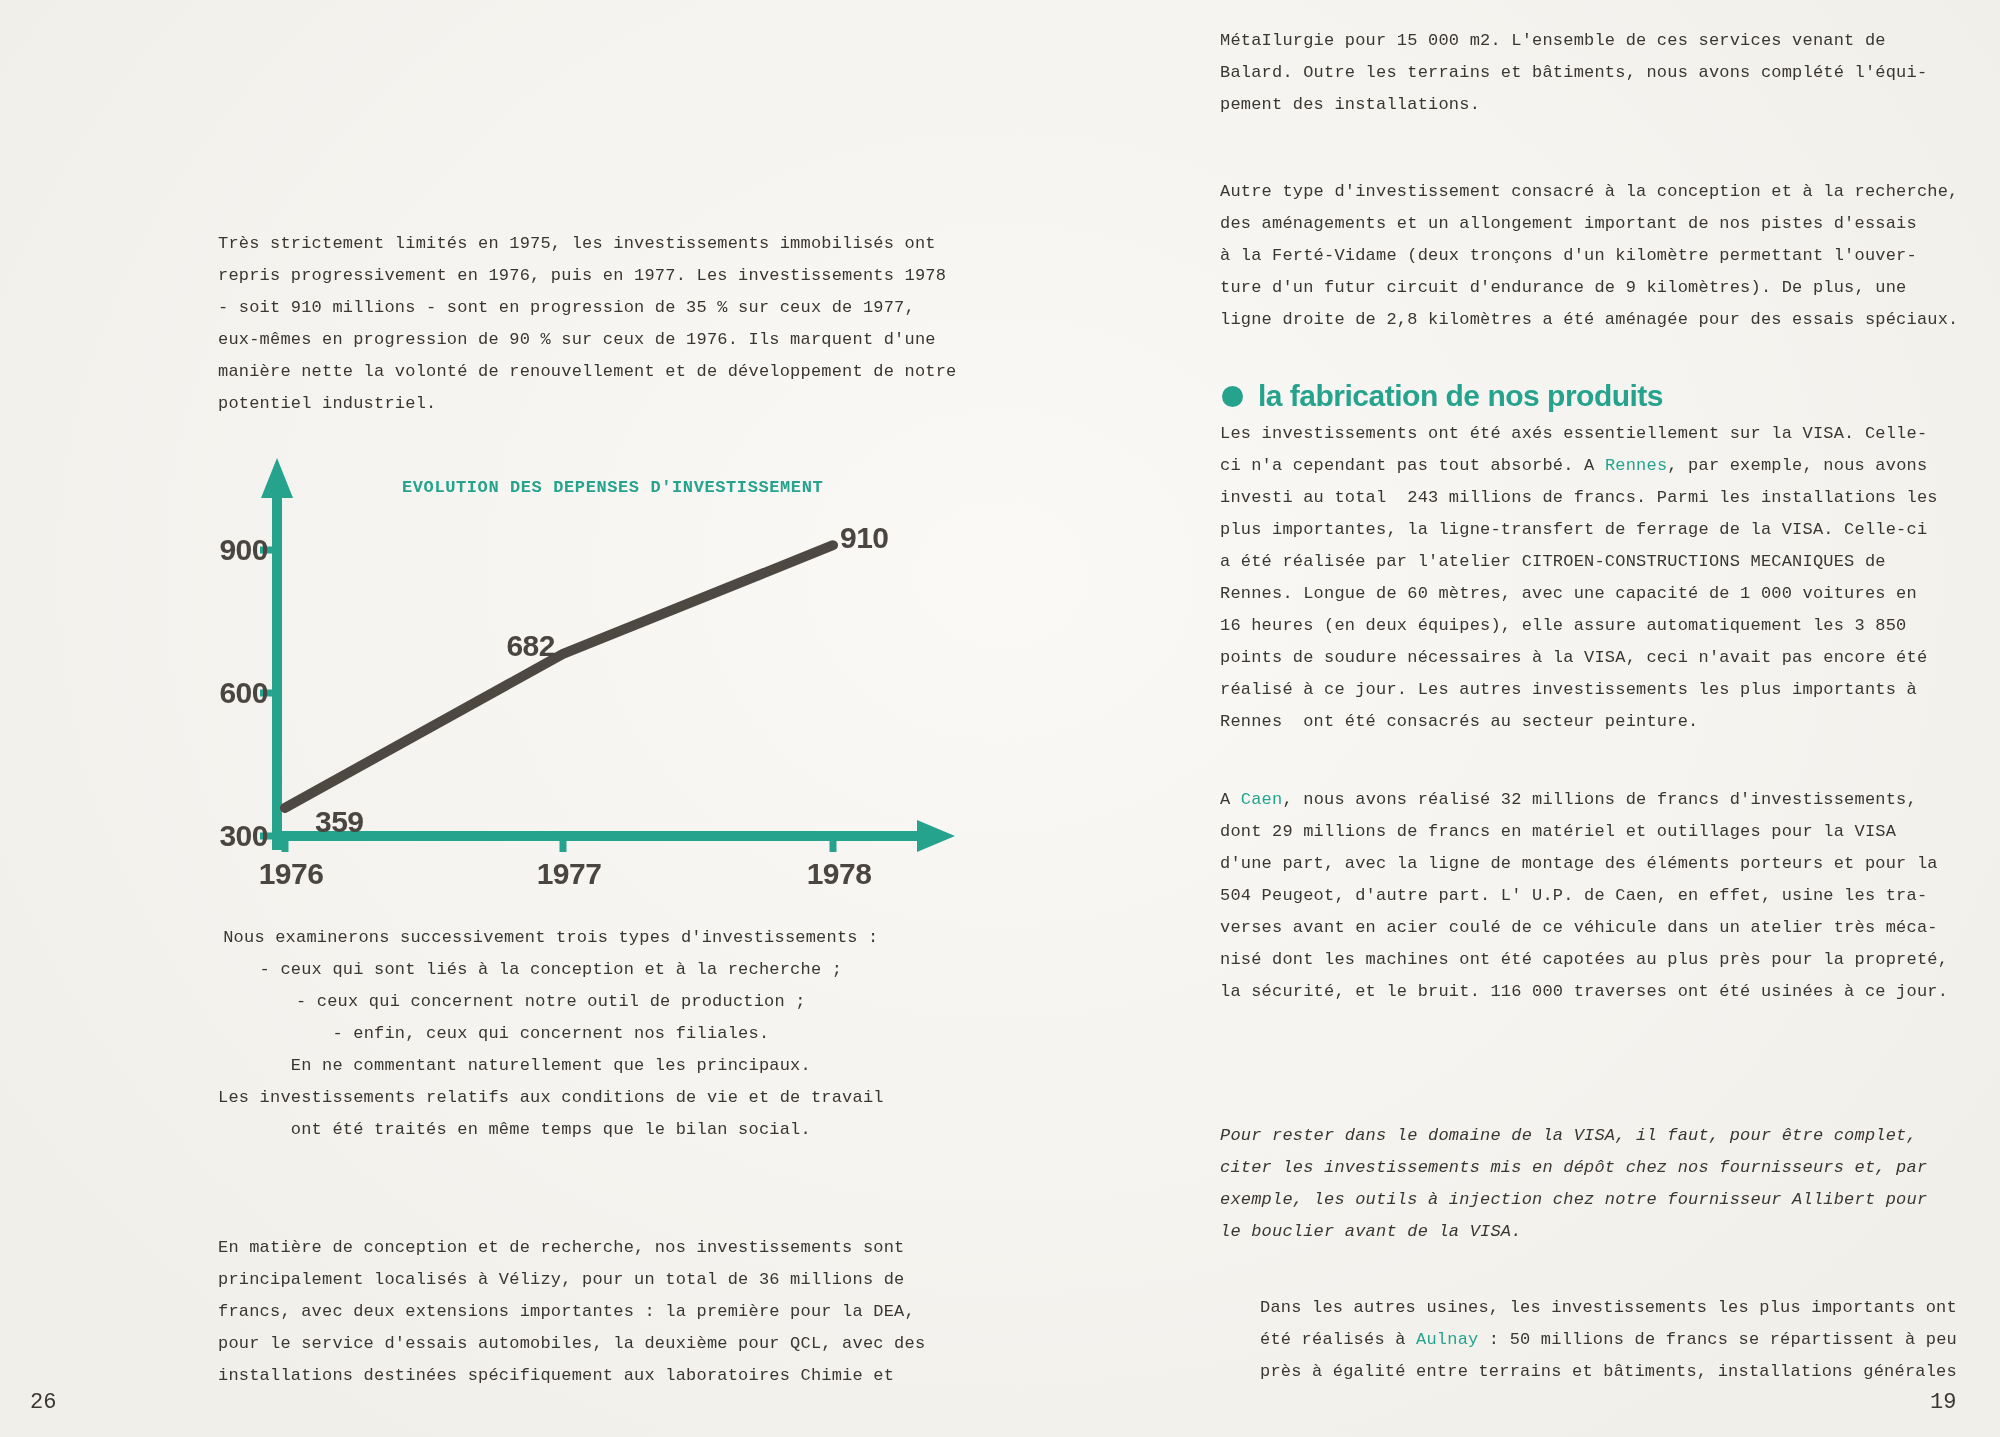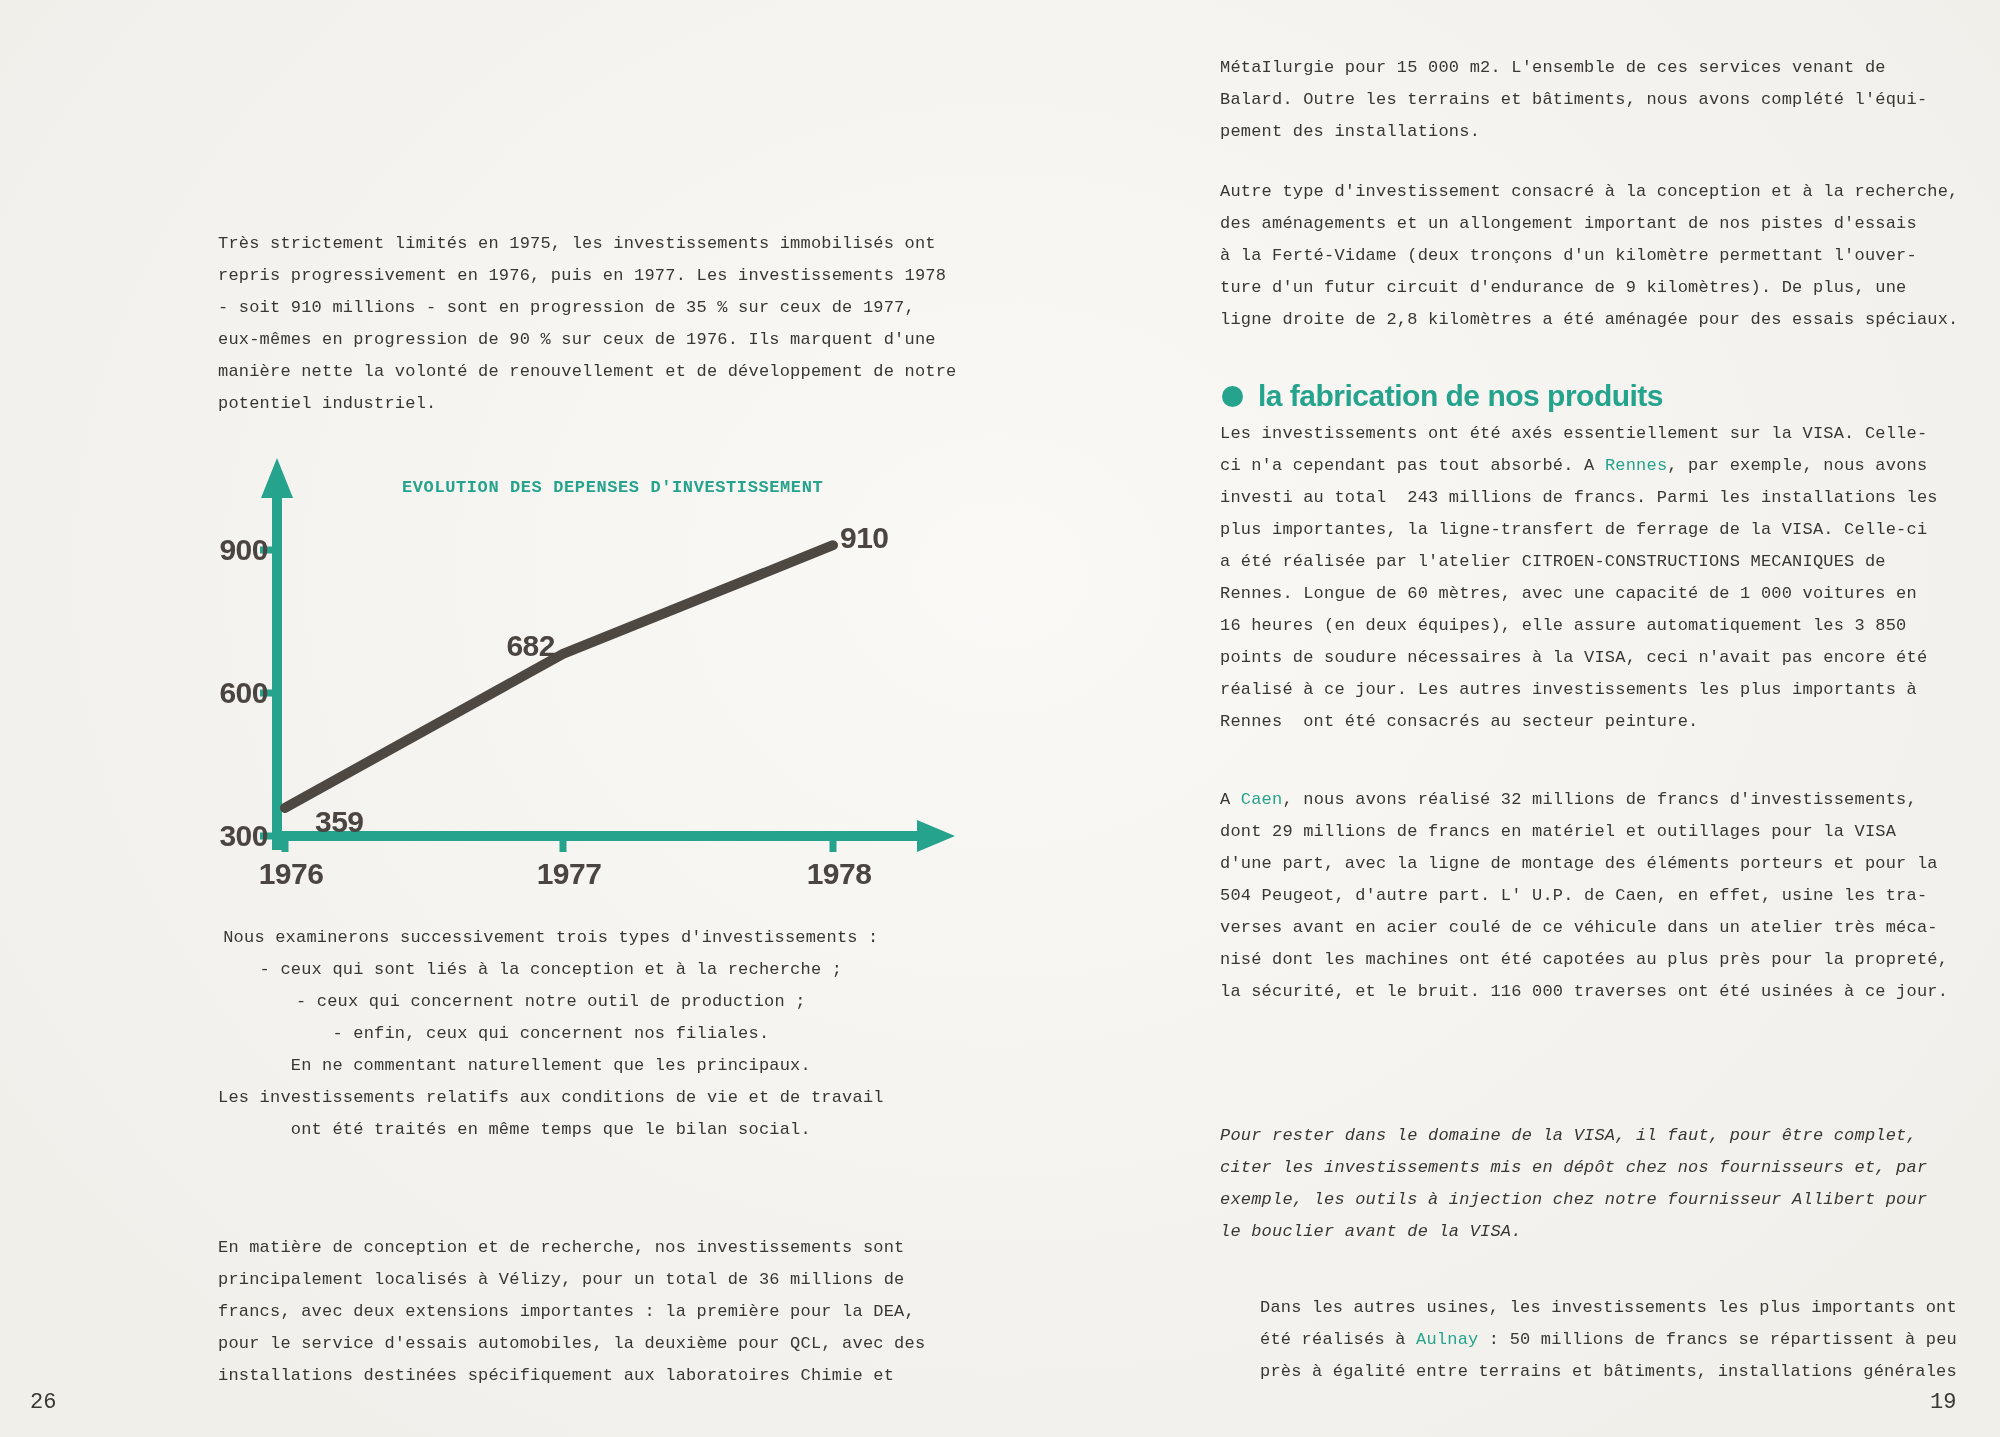--- a/index.html
+++ b/index.html
@@ -84,21 +84,21 @@
 
 
   <div class="para" style="left:218px; top:1232px;">En matière de conception et de recherche, nos investissements sont
 principalement localisés à Vélizy, pour un total de 36 millions de
 francs, avec deux extensions importantes : la première pour la DEA,
 pour le service d'essais automobiles, la deuxième pour QCL, avec des
 installations destinées spécifiquement aux laboratoires Chimie et</div>
 
   <div class="pagenum" style="left:30px; top:1390px;">26</div>
 
-  <div class="para" style="left:1220px; top:52px;">MétaIlurgie pour 15 000 m2. L'ensemble de ces services venant de
+  <div class="para" style="left:1220px; top:25px;">MétaIlurgie pour 15 000 m2. L'ensemble de ces services venant de
 Balard. Outre les terrains et bâtiments, nous avons complété l'équi-
 pement des installations.</div>
 
   <div class="para" style="left:1220px; top:176px;">Autre type d'investissement consacré à la conception et à la recherche,
 des aménagements et un allongement important de nos pistes d'essais
 à la Ferté-Vidame (deux tronçons d'un kilomètre permettant l'ouver-
 ture d'un futur circuit d'endurance de 9 kilomètres). De plus, une
 ligne droite de 2,8 kilomètres a été aménagée pour des essais spéciaux.</div>
 
   <div class="heading" style="left:1222px; top:378px;">

